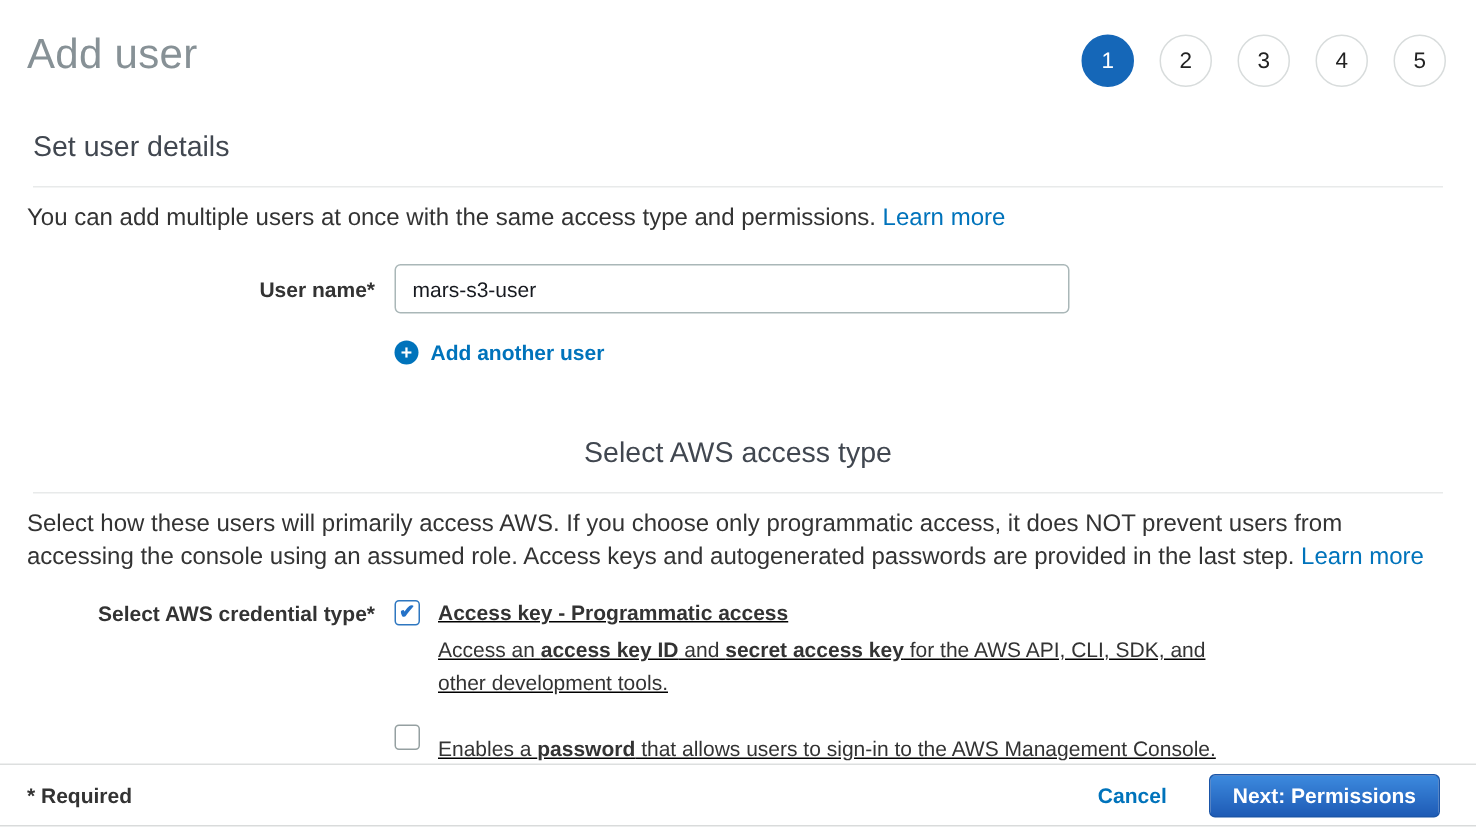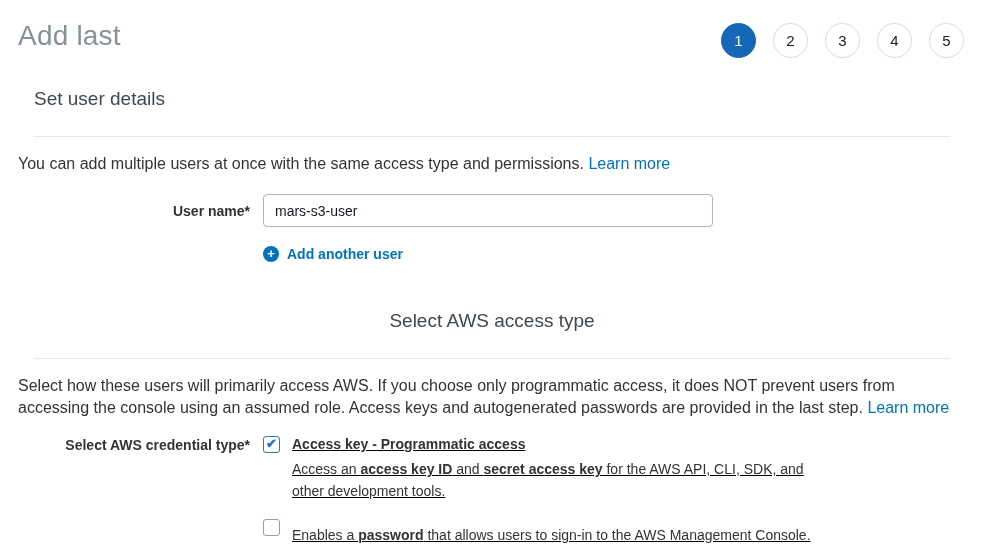--- a/index.html
+++ b/index.html
@@ -11,21 +11,21 @@
   .header { display: flex; justify-content: space-between; align-items: flex-start; padding: 18px 20px 0 18px; }
   .page-title { font-size: 28px; font-weight: 400; color: #879196; margin: 2px 0 0 0; letter-spacing: 0.2px; }
   .steps { display: flex; gap: 17px; margin-top: 5px; }
   .step { width: 35px; height: 35px; border-radius: 50%; border: 1px solid #d8dcdc; background: #fff;
           display: flex; align-items: center; justify-content: center; font-size: 15px; color: #222; }
   .step.active { background: #1567b8; border-color: #1567b8; color: #fff; }
 
   .content { padding: 0 18px; }
 
   
-  .section-heading { font-size: 19px; font-weight: 400; color: #414750; margin: 16px; padding-bottom: 26px; border-bottom: 1px solid #e8eaea; }
+  .section-heading { font-size: 19px; font-weight: 400; color: #414750; margin: 4px; padding-bottom: 14px; border-bottom: 1px solid #e8eaea; }
   .sec1 { margin-top: 30px; }
   .sec2 { margin-top: 48px; text-align: center; }
   .intro { font-size: 16px; color: #333; line-height: 22px; margin: 10px 0 0 0; }
   .link { color: #0073bb; text-decoration: none; cursor: pointer; }
 
   
   .form-row { display: flex; margin-top: 19px; }
   .form-label { width: 232px; min-width: 232px; text-align: right; font-size: 14px; font-weight: bold; color: #333; }
   .row-username .form-label { padding-top: 9px; }
   .row-username .field-col { margin-left: 13px; }
@@ -61,21 +61,21 @@
   .next-btn { background: linear-gradient(180deg, #3d8ade, #1e5bb5); border: 1px solid #1a55a8; border-radius: 4px;
               color: #fff; font-size: 14px; font-weight: bold; font-family: "Liberation Sans", sans-serif;
               height: 29px; padding: 0 15px; cursor: pointer; }
 </style>
 </head>
 <body>
 
 <div class="page">
 
   <div class="header">
-    <h1 class="page-title">Add last</h1>
+    <h1 class="page-title">Add user</h1>
     <div class="steps">
         <div class="step active">1</div>
         <div class="step">2</div>
         <div class="step">3</div>
         <div class="step">4</div>
         <div class="step">5</div>
       </div>
   </div>
 
   <div class="content">
@@ -117,14 +117,21 @@
           <div>
             <div class="opt-desc"><span>Enables a </span><span style="font-weight: bold;">password</span><span> that allows users to sign-in to the AWS Management Console.</span></div>
           </div>
         </div>
 
       </div>
     </div>
 
   </div>
 
+  <div class="footer">
+    <span class="required-note">* Required</span>
+    <div class="footer-actions">
+      <a class="cancel-link">Cancel</a>
+      <button class="next-btn">Next: Permissions</button>
+    </div>
+  </div>
 
 </div>
 
 </body></html>

